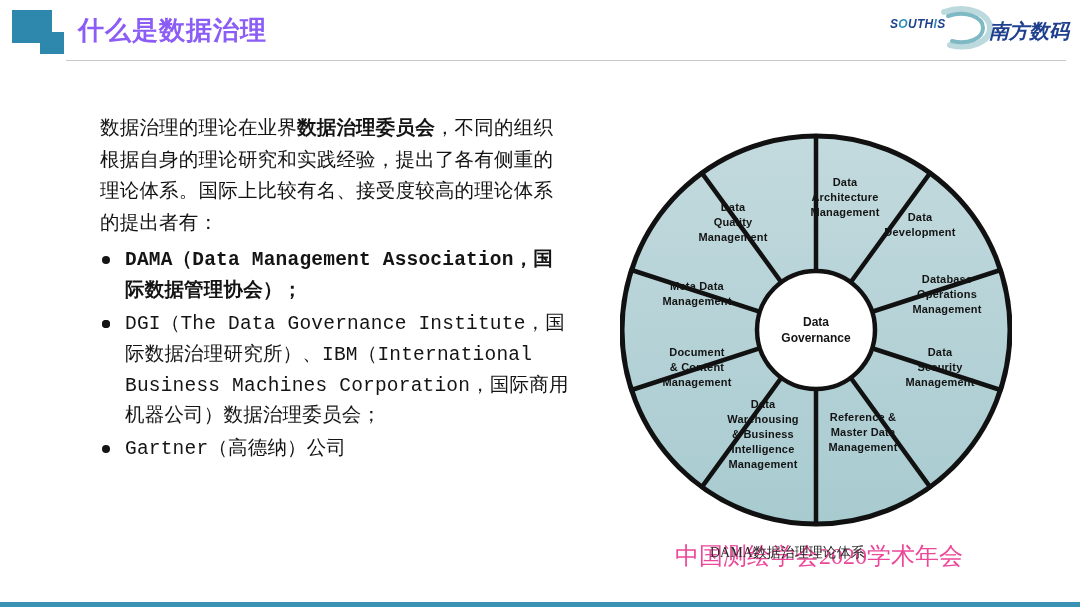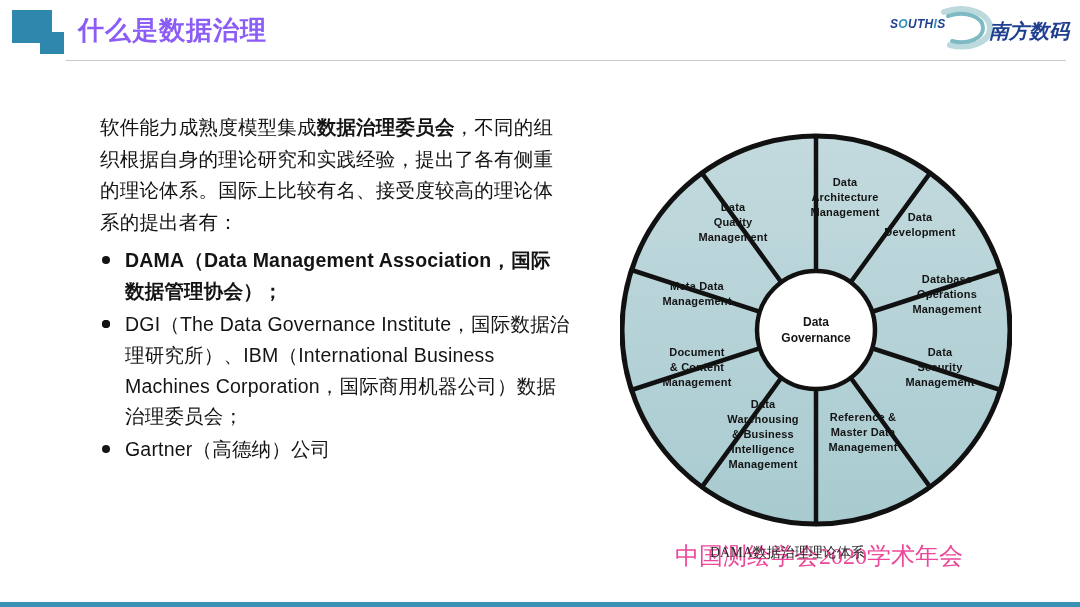--- a/index.html
+++ b/index.html
@@ -40,21 +40,21 @@
     white-space:nowrap;
   }
 
   
   .textcol{position:absolute;left:100px;top:112px;width:470px;color:#141414;}
   .intro{
     font-size:19.5px;line-height:1.62;letter-spacing:0.2px;
     margin:0 0 7px 0;text-align:left;
   }
   .intro b{font-weight:bold;}
-  ul.points{list-style:none;margin:0;padding:0;}
+  ul.points{list-style:none;margin:0;padding:0;font-family:Liberation Mono, monospace;}
   ul.points li{
     position:relative;padding-left:25px;
     font-size:19.5px;line-height:1.58;letter-spacing:0.2px;
     margin-bottom:2px;
   }
   ul.points li .dot{
     position:absolute;left:2px;top:11px;
     width:8px;height:8px;border-radius:50%;background:#141414;
   }
   ul.points li.bold{font-weight:bold;}
@@ -108,21 +108,21 @@
       <svg width="176" height="44" viewBox="0 0 176 44">
         <path d="M58 6 C82 -2 104 8 104 22 C104 36 84 44 64 39" fill="none" stroke="#bcd9dd" stroke-width="6" stroke-linecap="round"></path>
         <path d="M62 10 C80 4 97 11 97 22 C97 33 81 39 66 35" fill="none" stroke="#7fb9c4" stroke-width="4" stroke-linecap="round"></path>
       </svg>
       <div class="brand-text"><span class="s1">S</span><span class="o1">O</span><span class="s1">UTH</span><span class="o1">I</span><span class="s1">S</span></div>
       <div class="brand-cn">南方数码</div>
     </div>
   </div>
 
   <div class="textcol">
-    <p class="intro"><span>软件能力成熟度模型集成</span><b>数据治理委员会</b><span>，不同的组织根据自身的理论研究和实践经验，提出了各有侧重的理论体系。国际上比较有名、接受度较高的理论体系的提出者有：</span></p>
+    <p class="intro"><span>数据治理的理论在业界</span><b>数据治理委员会</b><span>，不同的组织根据自身的理论研究和实践经验，提出了各有侧重的理论体系。国际上比较有名、接受度较高的理论体系的提出者有：</span></p>
 
     <ul class="points">
       <li class="bold">
         <span class="dot"></span>
         <span>DAMA（Data Management Association，国际数据管理协会）；</span>
       </li>
       <li>
         <span class="dot"></span>
       </li>
       <li>

